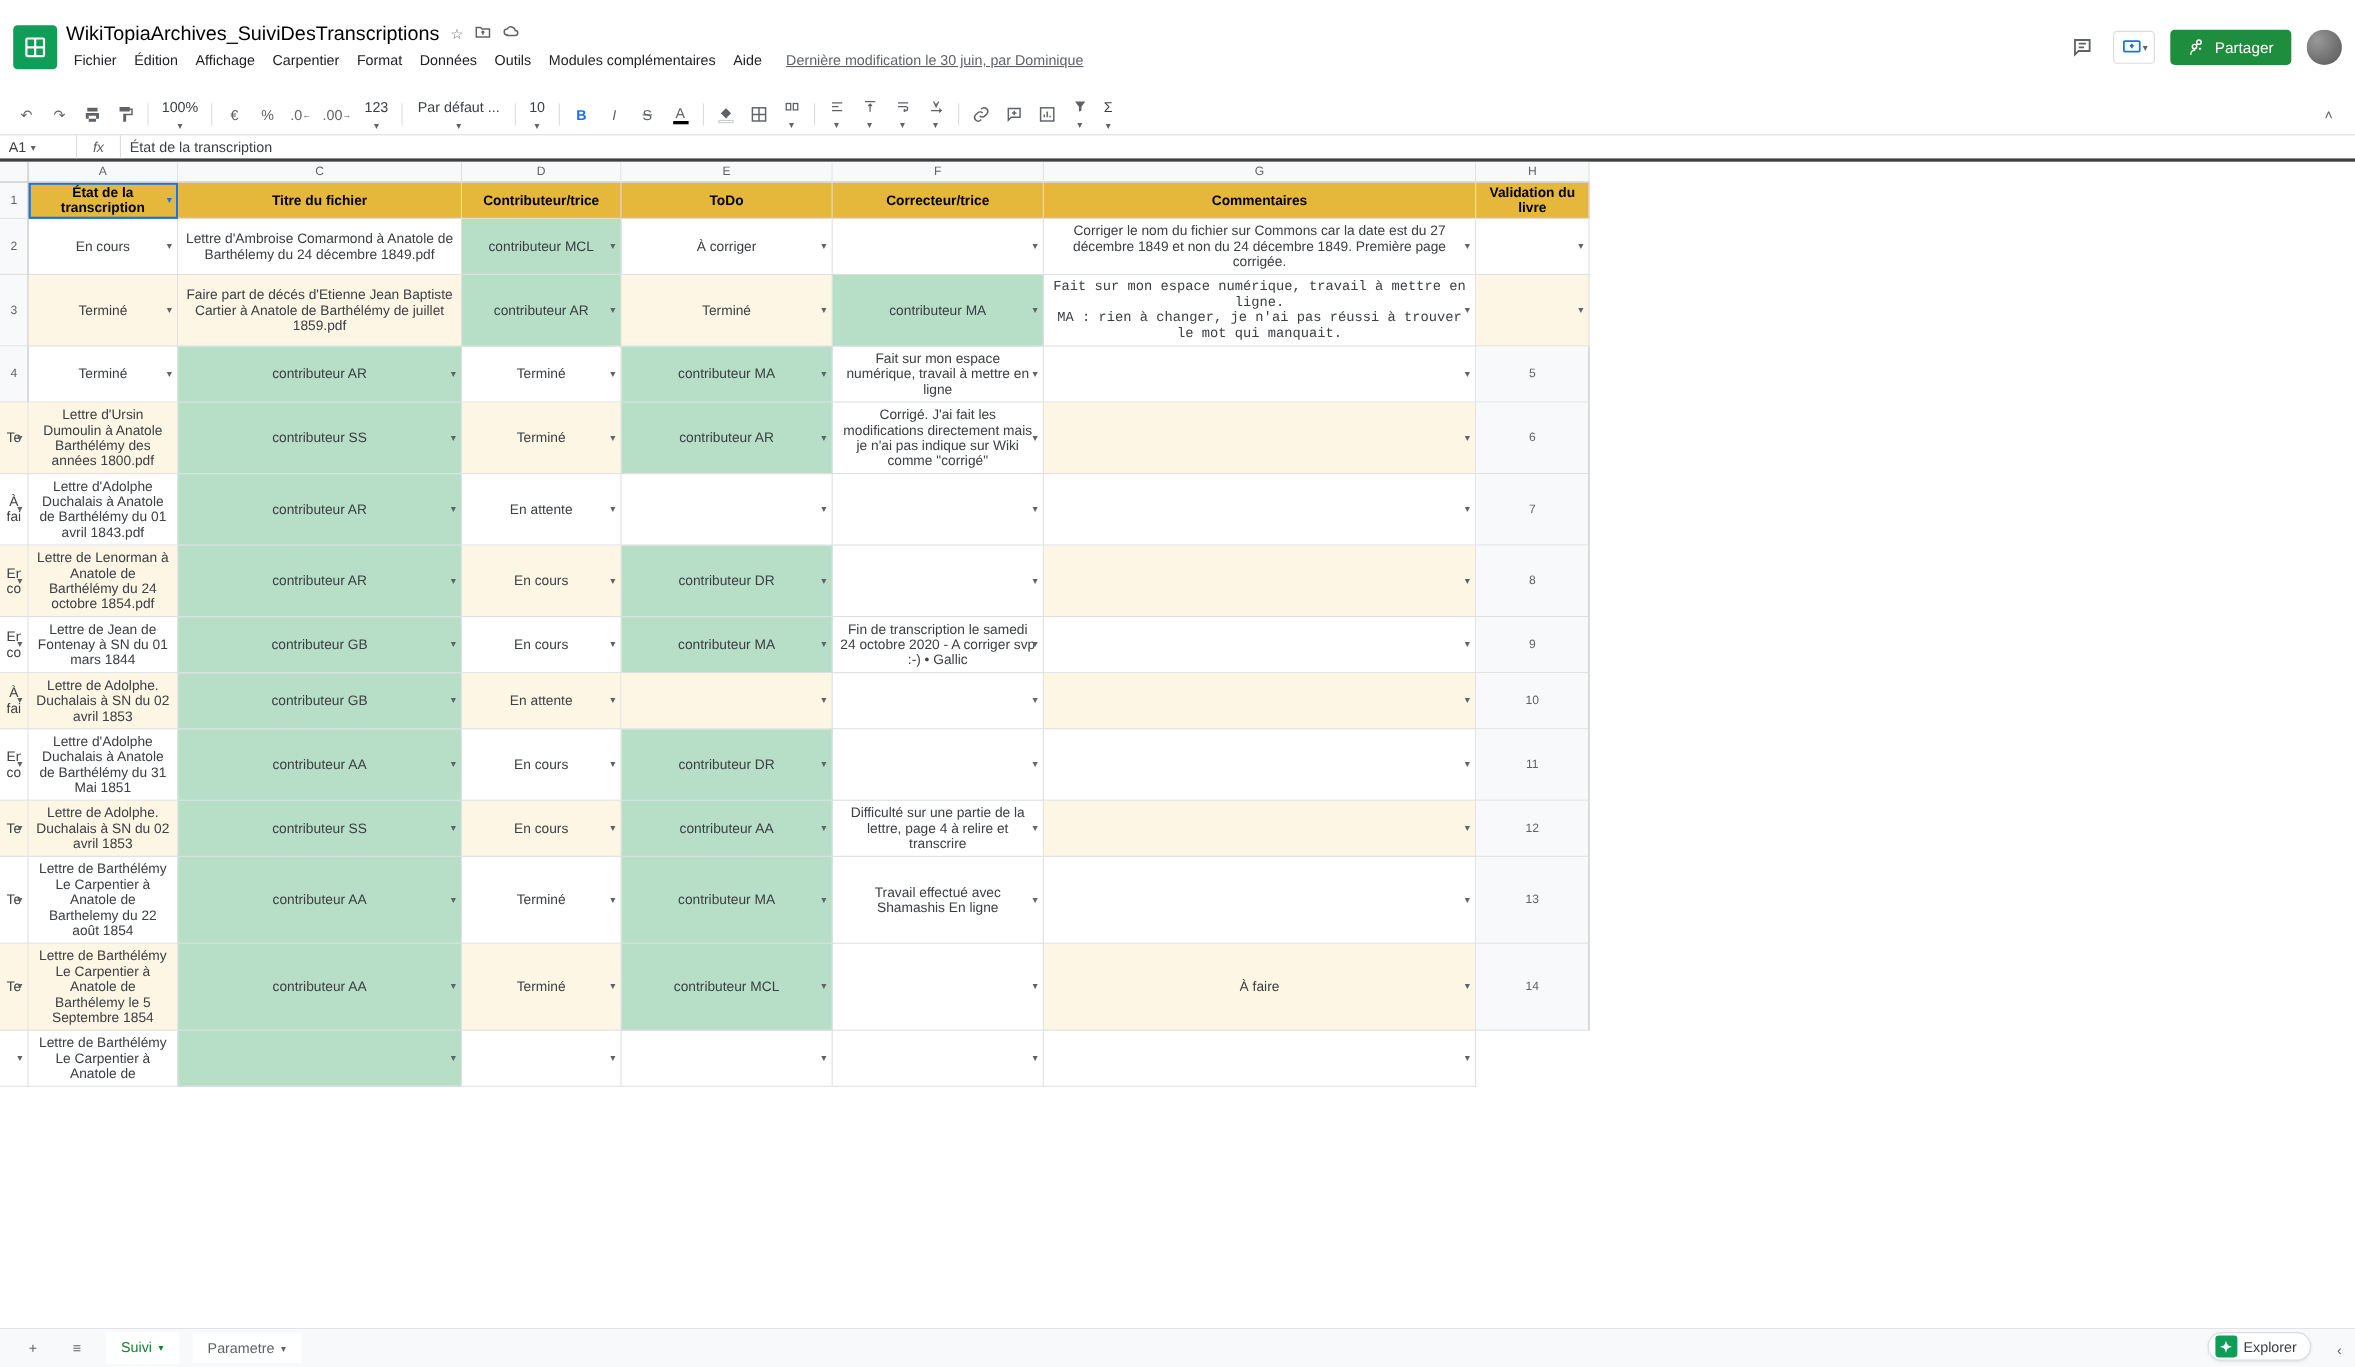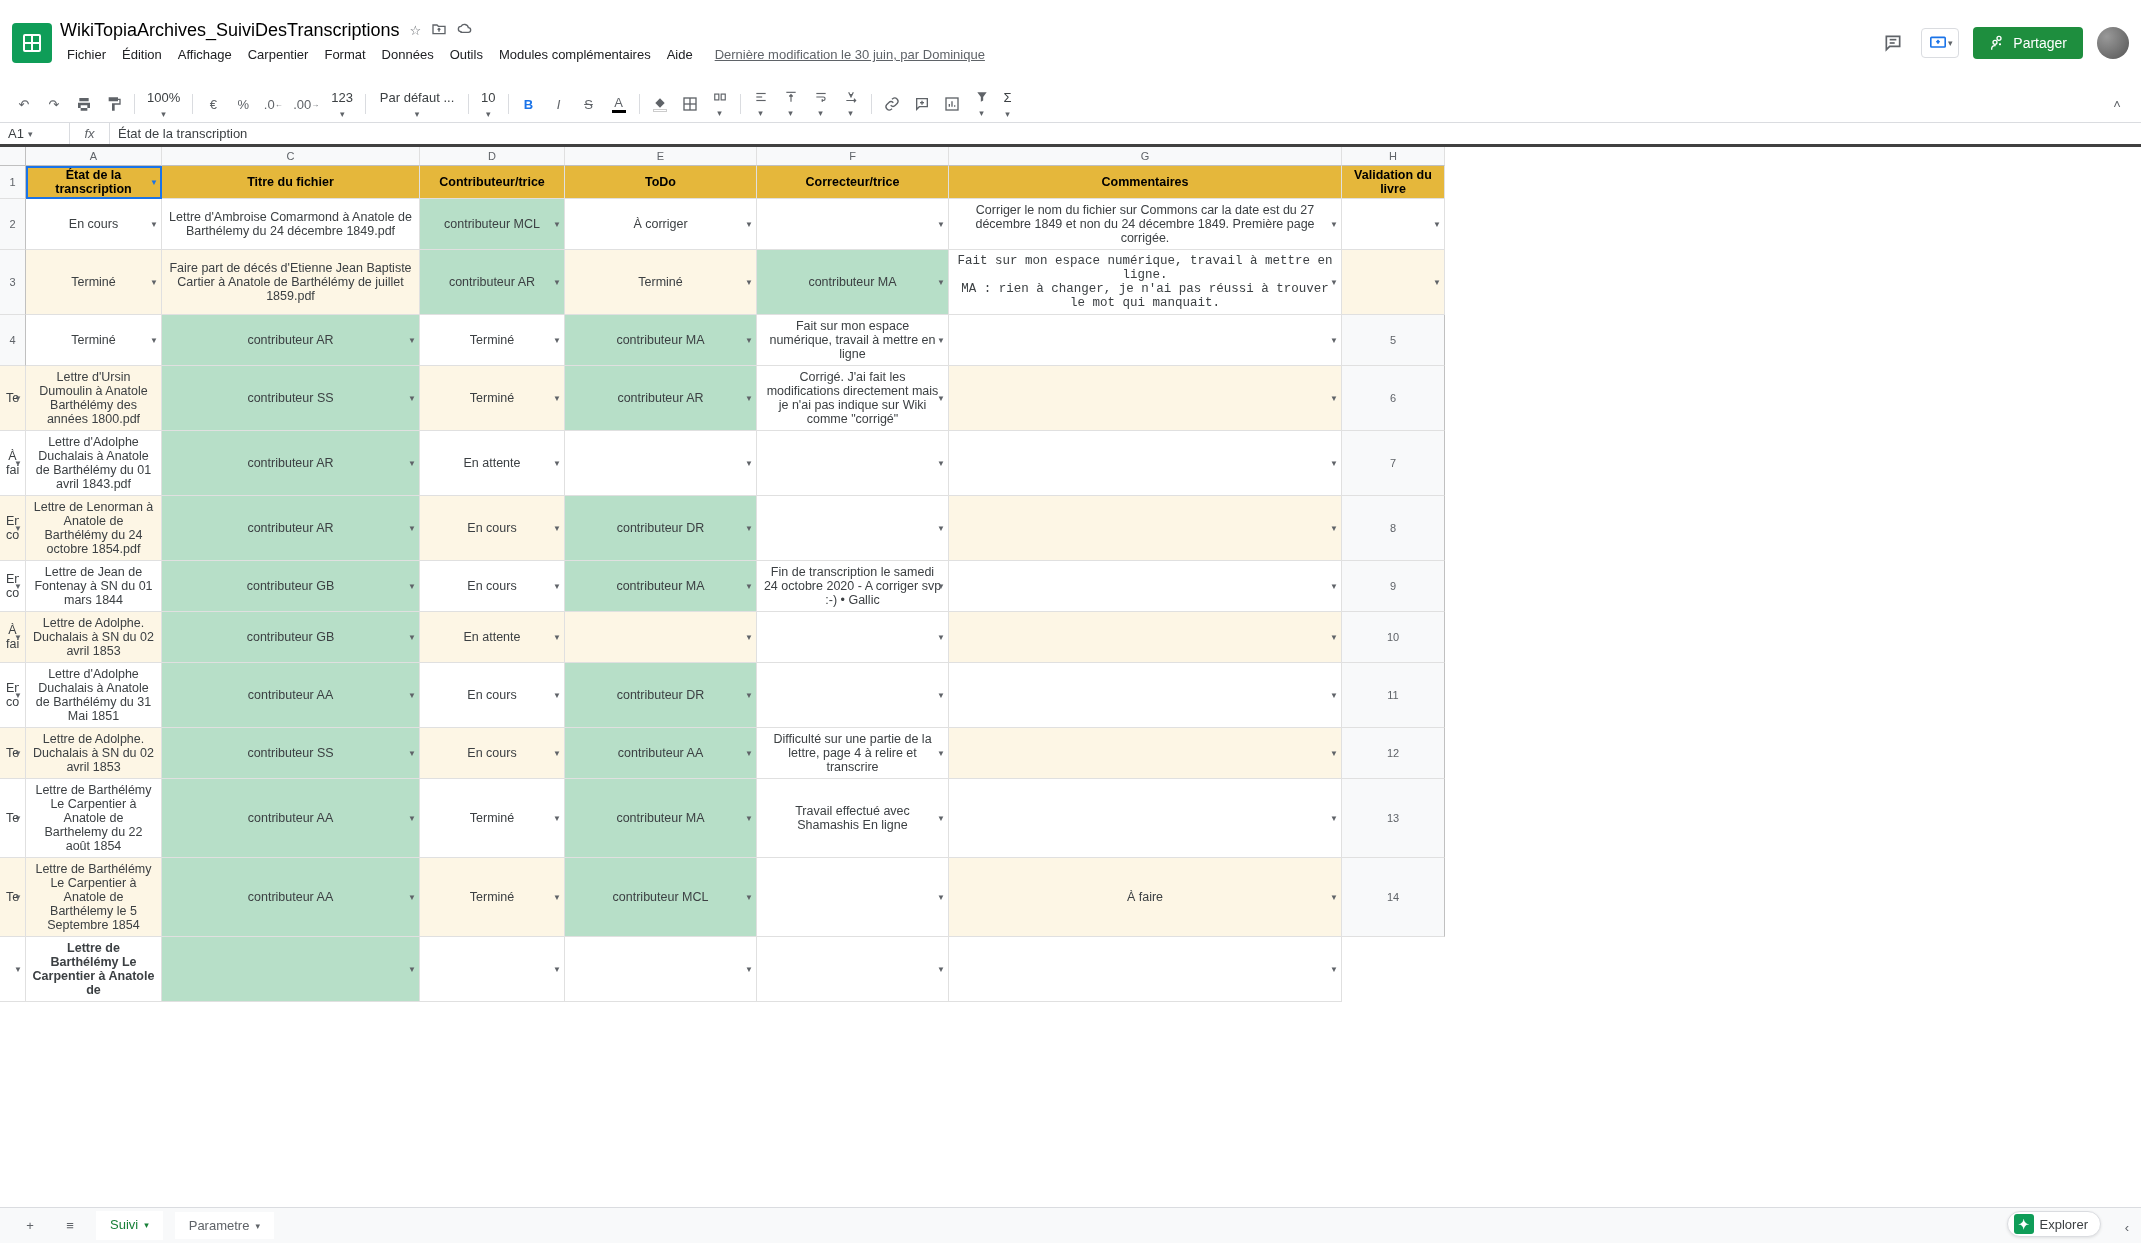--- a/index.html
+++ b/index.html
@@ -615,21 +615,21 @@
       <div class="cell cream ">
         <span class="cell-text" style="white-space: pre-wrap;">À faire</span>
         <span class="dd-arrow">▼</span>
       </div>
       <div class="row-header row-14">14</div>
       <div class="cell  row-14">
         <span class="cell-text" style="white-space: pre-wrap;"></span>
         <span class="dd-arrow">▼</span>
       </div>
       <div class="cell  row-14">
-        <span class="cell-text" style="white-space: pre-wrap; font-weight: bold;">Lettre de Barthélémy Le Carpentier à Anatole de</span>
+        <span class="cell-text" style="white-space: pre-wrap;">Lettre de Barthélémy Le Carpentier à Anatole de</span>
       </div>
       <div class="cell mint row-14">
         <span></span>
         <span class="dd-arrow">▼</span>
       </div>
       <div class="cell  row-14">
         <span class="cell-text" style="white-space: pre-wrap;"></span>
         <span class="dd-arrow">▼</span>
       </div>
       <div class="cell  row-14">

